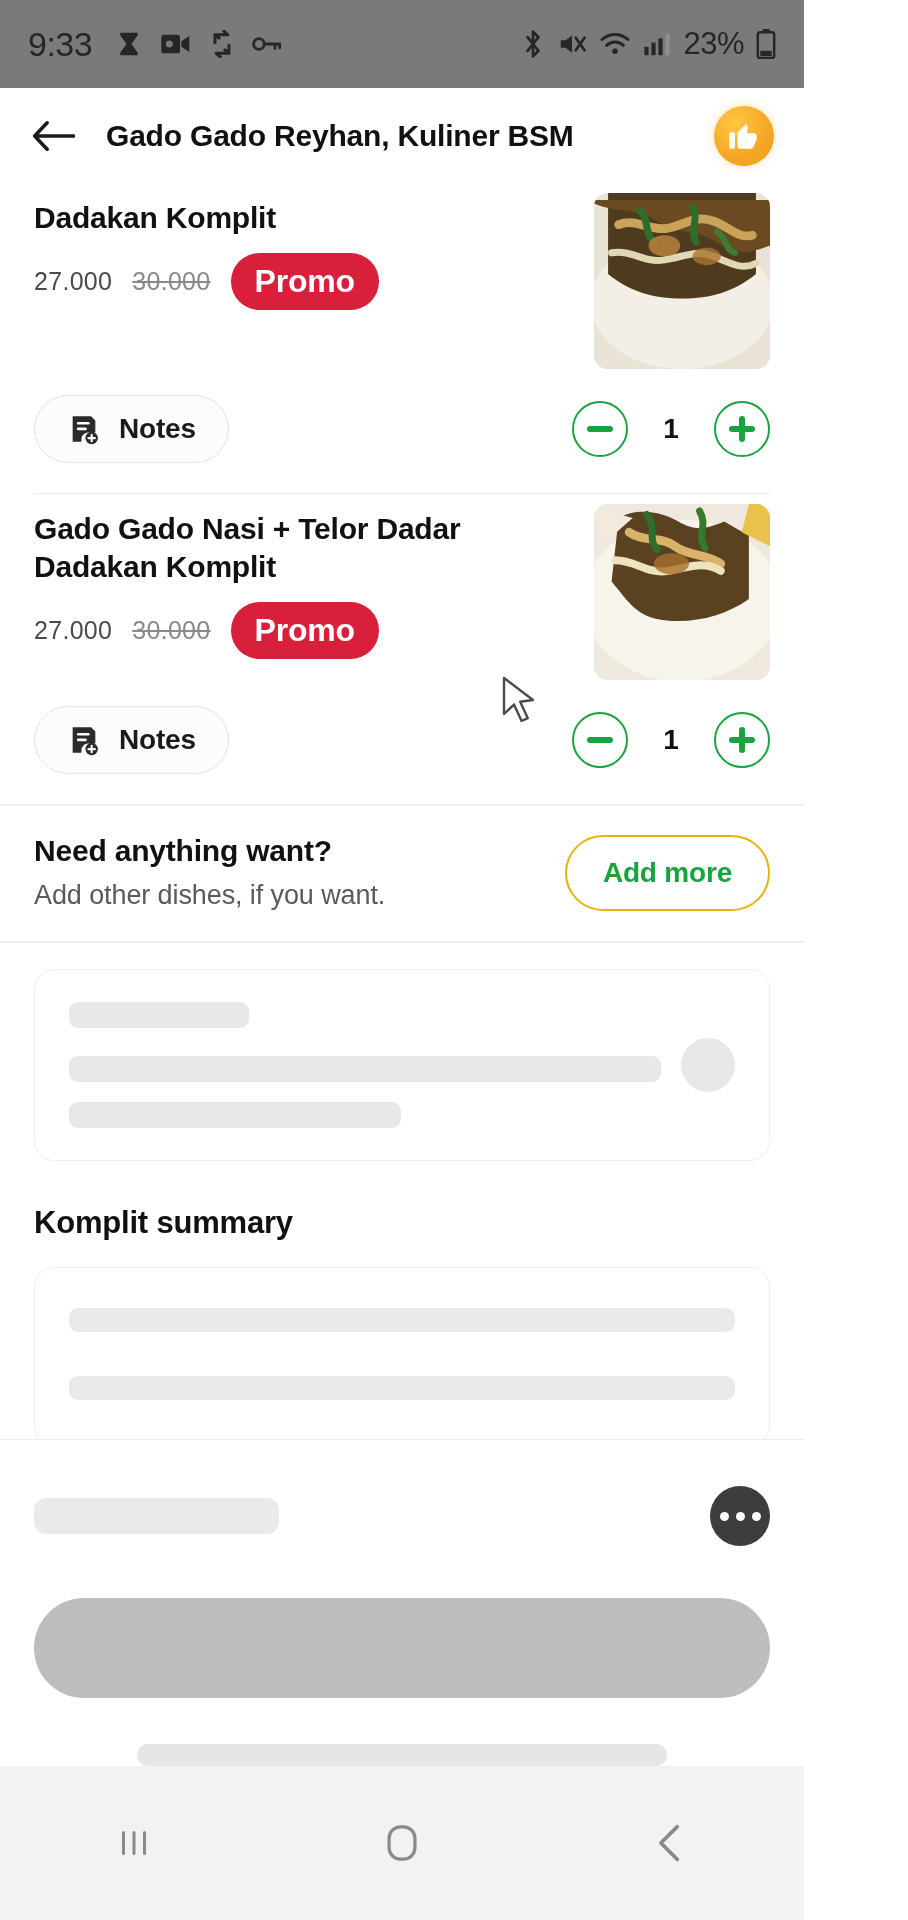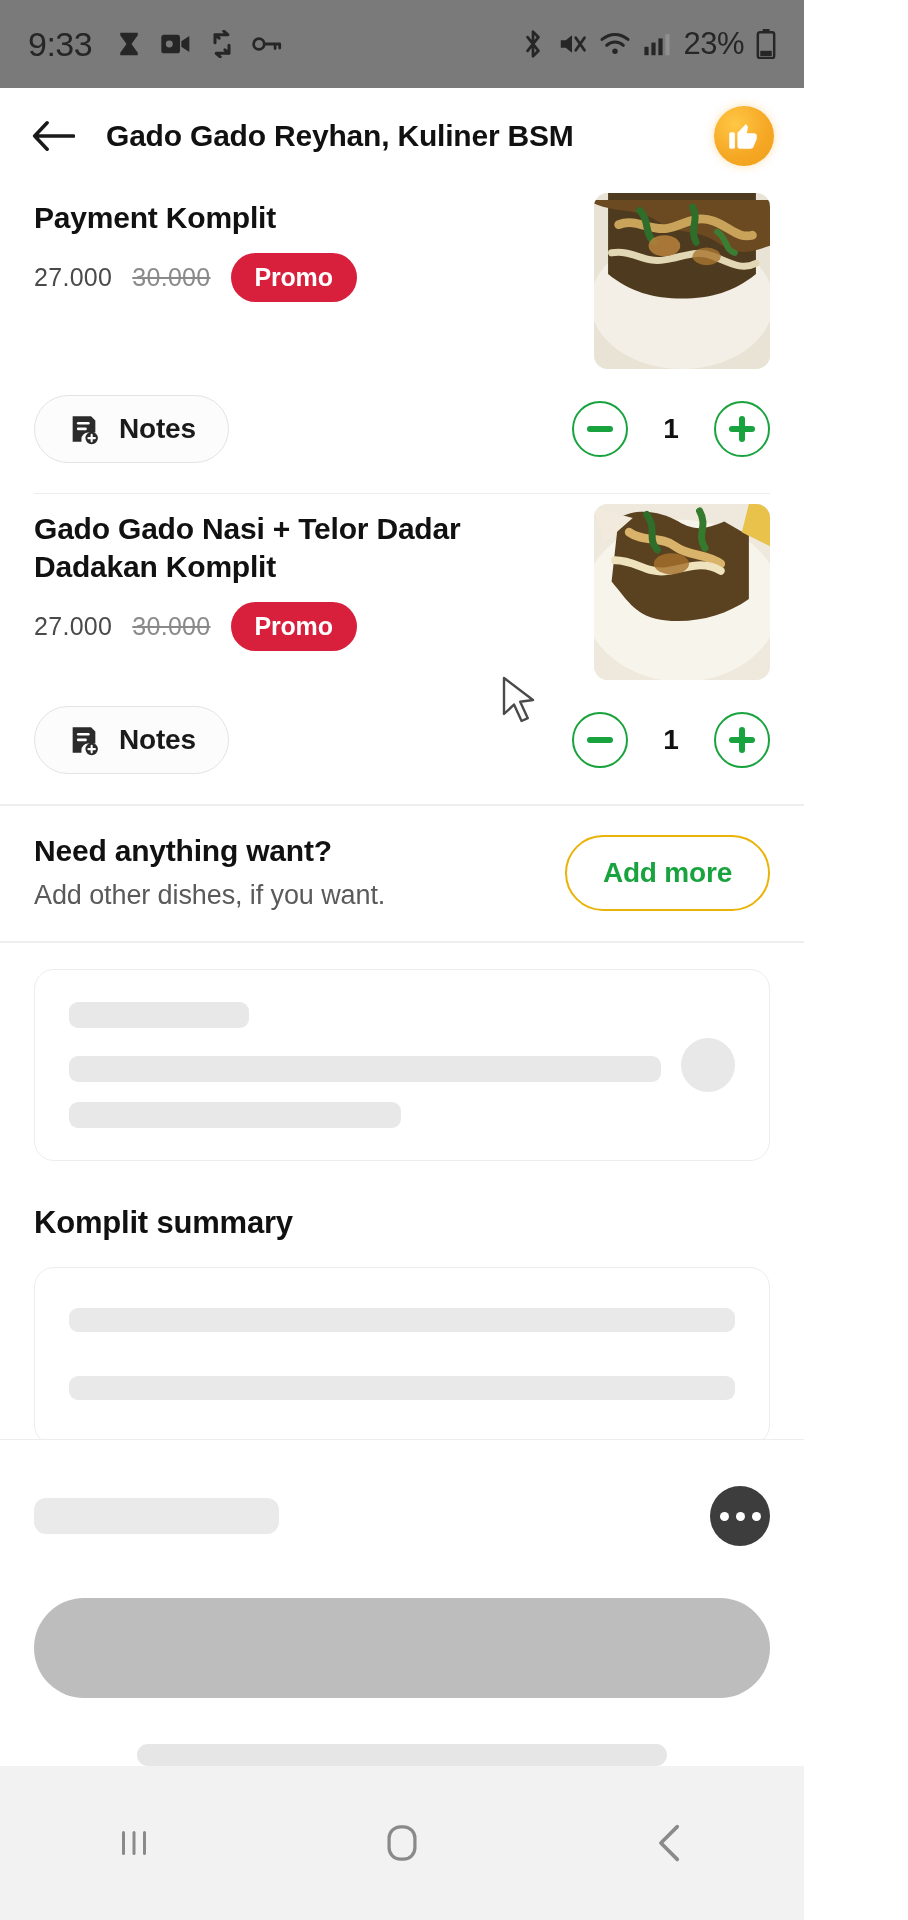--- a/index.html
+++ b/index.html
@@ -45,21 +45,21 @@
   .item-info { flex:1; min-width:0; }
   .item-title {
     font-size:30px; font-weight:700; color:#111;
     line-height:1.26; letter-spacing:-.2px;
     padding-top:6px;
   }
   .price-row { display:flex; align-items:center; gap:20px; margin-top:16px; }
   .price-now { font-size:25px; color:#4a4a4a; letter-spacing:.3px; }
   .price-was { font-size:25px; color:#8a8a8a; text-decoration:line-through; letter-spacing:.3px; }
   .promo-badge {
-    background:#d81f3c; color:#fff; font-size:25px; font-weight:700;
+    background:#d81f3c; color:#fff; font-size:32px; font-weight:700;
     border-radius:30px; padding:10px 24px; letter-spacing:-.2px;
   }
   .item-thumb {
     width:176px; height:176px; border-radius:14px; flex:none;
     background:#efe7da; overflow:hidden; position:relative;
   }
   .item-thumb svg { display:block; width:100%; height:100%; }
 
   .item-actions {
     display:flex; align-items:center; justify-content:space-between;
@@ -220,21 +220,21 @@
       <svg width="34" height="34" viewBox="0 0 24 24">
         <path d="M9.4 21h7.3c.9 0 1.7-.5 2-1.4l2.2-5.3c.1-.2.1-.4.1-.6v-1.9c0-1-.8-1.8-1.8-1.8h-5.3l.8-3.9.03-.3c0-.4-.16-.78-.43-1.05L13.4 3.6 7.9 9.1c-.33.33-.53.78-.53 1.3V19.2c0 1 .8 1.8 1.8 1.8z" fill="#ffffff"></path>
         <rect x="1.6" y="9.3" width="4" height="11.7" rx="1.3" fill="#ffffff"></rect>
       </svg>
     </span>
   </div>
 
   <div class="item">
     <div class="item-top">
       <div class="item-info">
-        <div class="item-title">Payment Komplit</div>
+        <div class="item-title">Dadakan Komplit</div>
         <div class="price-row">
           <span class="price-now">27.000</span>
           <span class="price-was">30.000</span>
           <span class="promo-badge">Promo</span>
         </div>
       </div>
       <div class="item-thumb">
         <svg viewBox="0 0 100 100" preserveAspectRatio="xMidYMid slice">
           <rect width="100" height="100" fill="#e9e3d6"></rect>
           <ellipse cx="50" cy="62" rx="52" ry="38" fill="#f3efe6"></ellipse>

